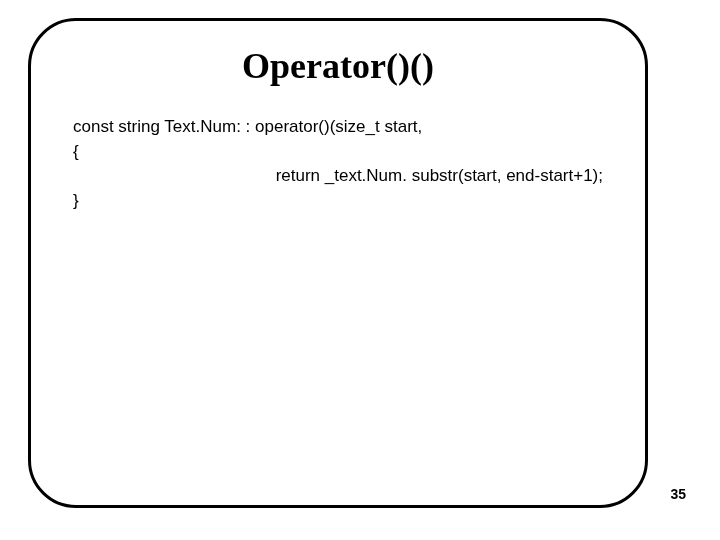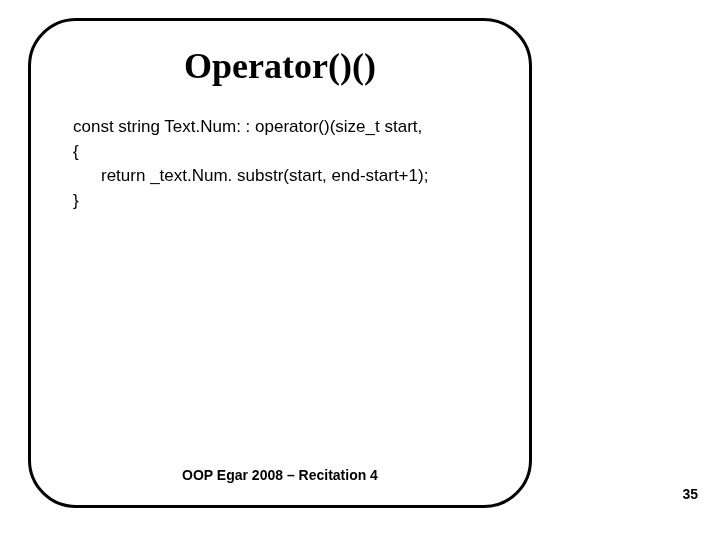--- a/index.html
+++ b/index.html
@@ -8,21 +8,21 @@
     height: 540px;
     background: #fff;
     font-family: Arial, Helvetica, sans-serif;
     position: relative;
     overflow: hidden;
   }
   .slide-frame {
     position: absolute;
     top: 18px;
     left: 28px;
-    width: 504px;
+    width: 620px;
     height: 490px;
     border: 3px solid #000;
     border-radius: 48px;
     background: #fff;
   }
   .title {
     font-family: "Times New Roman", Times, serif;
     font-weight: bold;
     font-size: 36px;
     text-align: center;
@@ -31,52 +31,51 @@
   }
   .code-block {
     margin: 28px 42px 0 42px;
     font-family: Verdana, Tahoma, Arial, sans-serif;
     font-size: 17px;
     line-height: 1.45;
     color: #000;
   }
   .code-line { white-space: pre; }
   .code-line.indent1 { padding-left: 0; }
-  .code-line.indent2 { padding-left: 28px; }
+  .code-line.indent2 { padding-left: 28px; text-align: right; }
   .code-line.param2 { padding-left: 300px; }
   .footer {
     position: absolute;
     bottom: 22px;
     left: 0;
     width: 100%;
     text-align: center;
     font-family: Arial, Helvetica, sans-serif;
     font-weight: bold;
     font-size: 14px;
     color: #000;
   }
   .page-number {
     position: absolute;
     bottom: 38px;
-    right: 22px;
+    right: 34px;
     font-family: Arial, Helvetica, sans-serif;
     font-weight: bold;
     font-size: 14px;
     color: #000;
   }
 </style>
 </head>
 <body>
 
 <div class="slide-frame">
   <h1 class="title">Operator()()</h1>
 
   <div class="code-block">
     <div class="code-line indent1">const string Text.Num: : operator()(size_t start,</div>
     <div class="code-line indent1">{</div>
     <div class="code-line indent2">return _text.Num. substr(start, end-start+1);</div>
     <div class="code-line indent1">}</div>
   </div>
 
-  <div class="footer">OOP Egar 2008 – Recitation 4</div>
 </div>
 
 <div class="page-number">35</div>
 
 </body></html>

